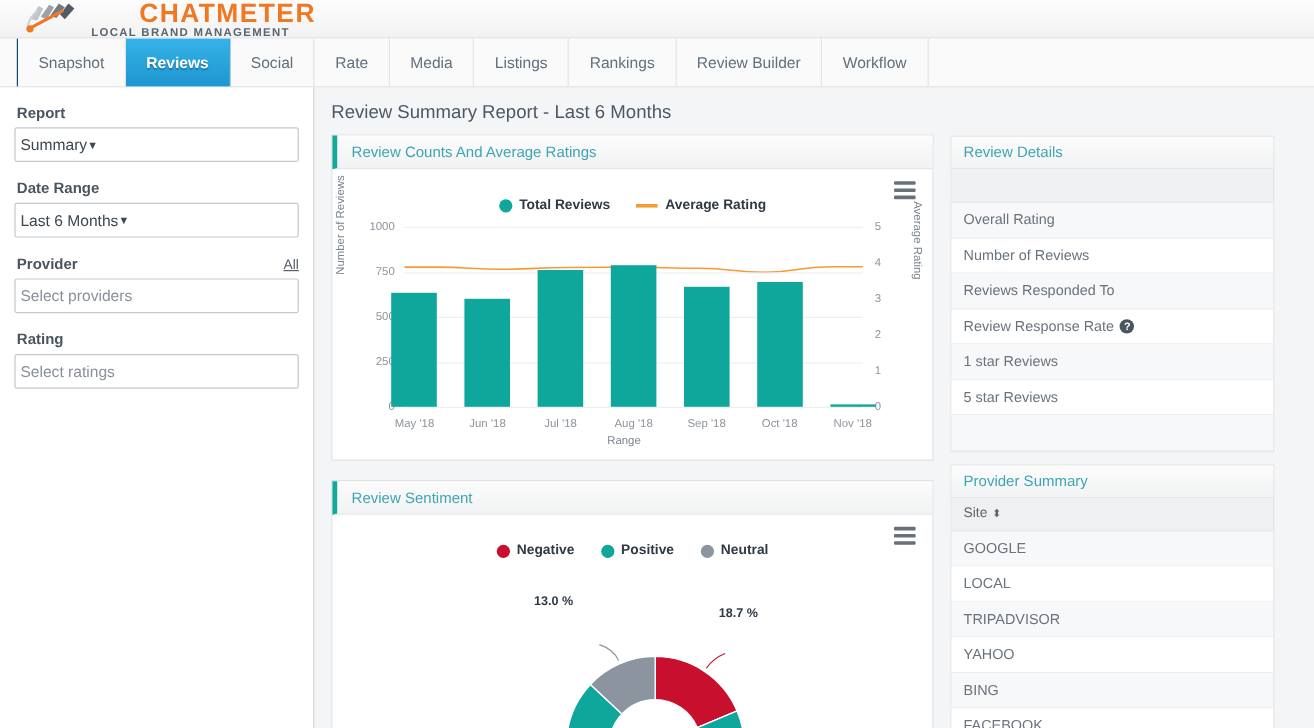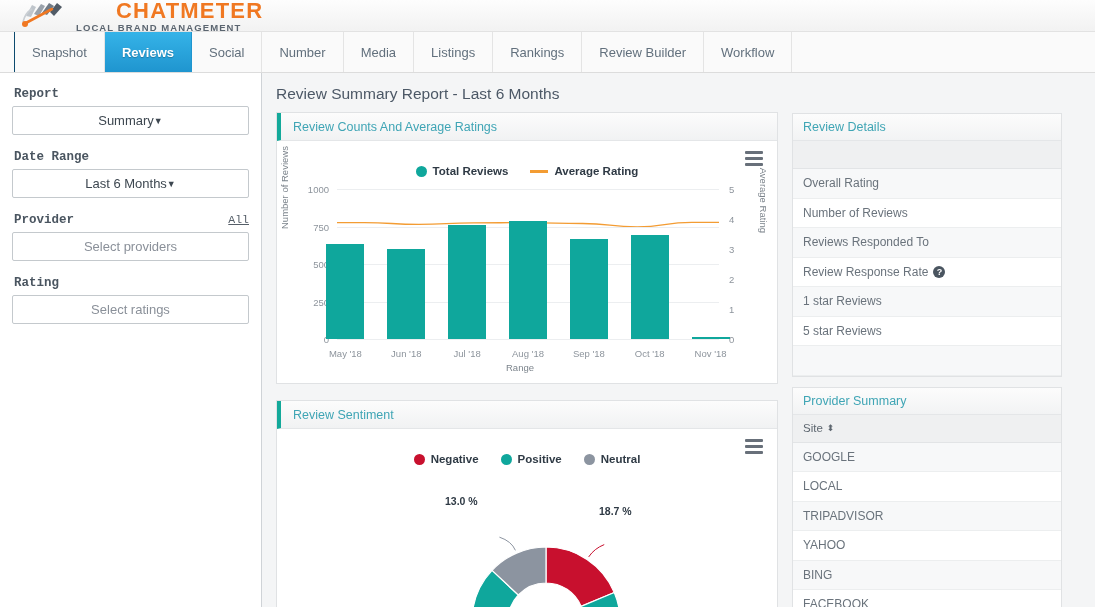--- a/index.html
+++ b/index.html
@@ -70,34 +70,33 @@
   .sidebar {
     width: 262px;
     background: #ffffff;
     border-right: 1px solid #cfd3d7;
     padding: 14px 12px 0 12px;
     flex: none;
   }
   .field-label {
     font-size: 12.5px; font-weight: bold; color: #4a5560;
     margin: 0 0 5px 2px;
-    font-family: Liberation Mono, monospace;
   }
   .field-label.with-all { display: flex; justify-content: space-between; align-items: baseline; }
   .all-link { font-size: 11.5px; color: #555e68; text-decoration: underline; cursor: pointer; font-weight: normal;}
   .select-box, .text-box {
     width: 100%; height: 29px;
     border: 1px solid #c4c9cd;
     border-radius: 2px;
     background: #ffffff;
     font-size: 13px;
     color: #3d4750;
     padding: 0 4px;
     display: flex; align-items: center;
-    justify-content: center;
+    justify-content: flex-start;
     margin-bottom: 15px;
     cursor: pointer;
   }
   .text-box { color: #8a9099; cursor: text; }
   .caret { font-size: 9px; color: #3d4750; }
 
   .content {
     flex: 1;
     padding: 12px 0 0 14px;
     min-width: 0;
@@ -256,21 +255,21 @@
       <span class="logo-title">CHATMETER</span>
       <span class="logo-sub">LOCAL BRAND MANAGEMENT</span>
     </span>
   </div>
 </div>
 
 <div class="navbar">
   <div class="nav-tab">Snapshot</div>
   <div class="nav-tab active">Reviews</div>
   <div class="nav-tab">Social</div>
-  <div class="nav-tab">Number</div>
+  <div class="nav-tab">Rate</div>
   <div class="nav-tab">Media</div>
   <div class="nav-tab">Listings</div>
   <div class="nav-tab">Rankings</div>
   <div class="nav-tab">Review Builder</div>
   <div class="nav-tab">Workflow</div>
 </div>
 
 <div class="page">
 
   <div class="sidebar">

